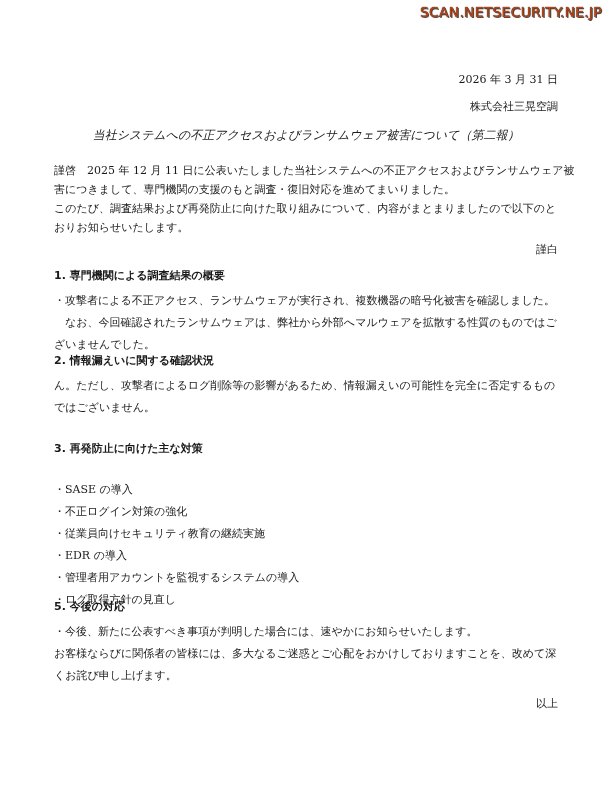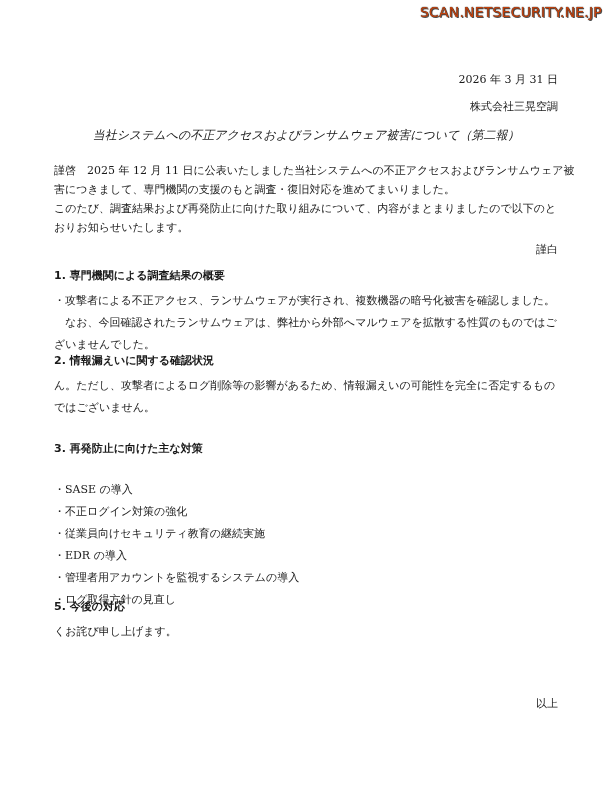--- a/index.html
+++ b/index.html
@@ -100,18 +100,20 @@
     <span class="bullet">・SASE の導入</span>
     <span class="bullet">・不正ログイン対策の強化</span>
     <span class="bullet">・従業員向けセキュリティ教育の継続実施</span>
     <span class="bullet">・EDR の導入</span>
     <span class="bullet">・管理者用アカウントを監視するシステムの導入</span>
     <span class="bullet">・ログ取得方針の見直し</span>
   </div>
 
   <div class="abs heading" style="top:599px; left:0;">5.  今後の対応</div>
   <div class="para" style="top:621px; line-height:22px;">
+    <span class="line">・今後、新たに公表すべき事項が判明した場合には、速やかにお知らせいたします。</span>
+    <span class="line">お客様ならびに関係者の皆様には、多大なるご迷惑とご心配をおかけしておりますことを、改めて深</span>
     <span class="line">くお詫び申し上げます。</span>
   </div>
 
   <div class="abs right ijo">以上</div>
 
 </div>
 
 </body></html>

